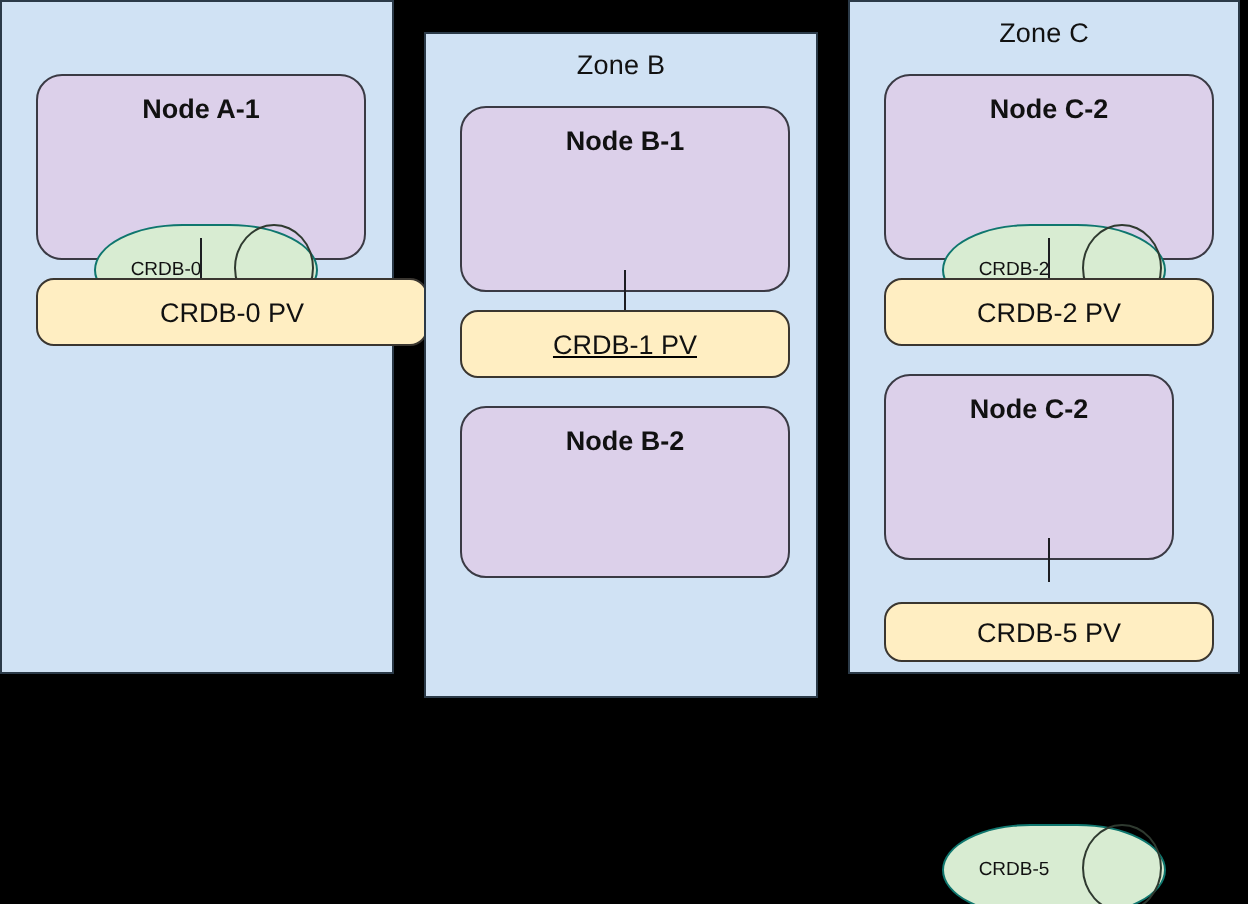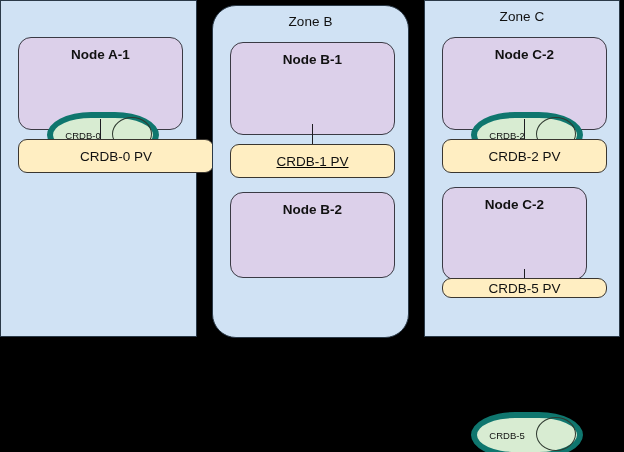--- a/index.html
+++ b/index.html
@@ -51,21 +51,21 @@
     left: 0;
     right: 0;
     text-align: center;
     font-size: 13.5px;
     color: #111111;
     font-weight: bold;
   }
   .cyl {
     position: absolute;
     background: #d8ecd2;
-    border: 6px solid #0f766e;
+    border: 1px solid #0f766e;
     border-radius: 50px / 26px;
     box-sizing: border-box;
   }
   .cyl-cap {
     position: absolute;
     right: 1px;
     top: -1px;
     width: 40px;
     height: 100%;
     border: 1px solid #2f3a30;
@@ -118,21 +118,21 @@
       </div>
     </div>
 
     <div class="connector" style="left:99px; top:118px; height:22px;"></div>
 
     <div class="pv" style="left:17px; top:138px; width:196px; height:34px;">
       <span class="pv-label">CRDB-0 PV</span>
     </div>
   </div>
 
-  <div class="zone" style="left:212px; top:5px; width:197px; height:333px;border-radius:24px;">
+  <div class="zone" style="left:212px; top:16px; width:197px; height:333px;">
     <div class="zone-title">Zone B</div>
 
     <div class="node" style="left:17px; top:36px; width:165px; height:93px;">
       <div class="node-title">Node B-1</div>
     </div>
 
     <div class="connector" style="left:99px; top:118px; height:22px;"></div>
 
     <div class="pv" style="left:17px; top:138px; width:165px; height:34px;text-decoration:underline;">
       <span class="pv-label">CRDB-1 PV</span>
@@ -163,18 +163,18 @@
     <div class="node" style="left:17px; top:186px; width:145px; height:93px;">
       <div class="node-title">Node C-2</div>
       <div class="cyl" style="left:28px; top:224px; width:112px; height:46px;">
         <div class="cyl-cap"></div>
         <div class="cyl-label">CRDB-5</div>
       </div>
     </div>
 
     <div class="connector" style="left:99px; top:268px; height:22px;"></div>
 
-    <div class="pv" style="left:17px; top:277px; width:165px; height:20px;">
+    <div class="pv" style="left:17px; top:300px; width:165px; height:30px;">
       <span class="pv-label">CRDB-5 PV</span>
     </div>
   </div>
 
 </div>
 
 </body></html>

